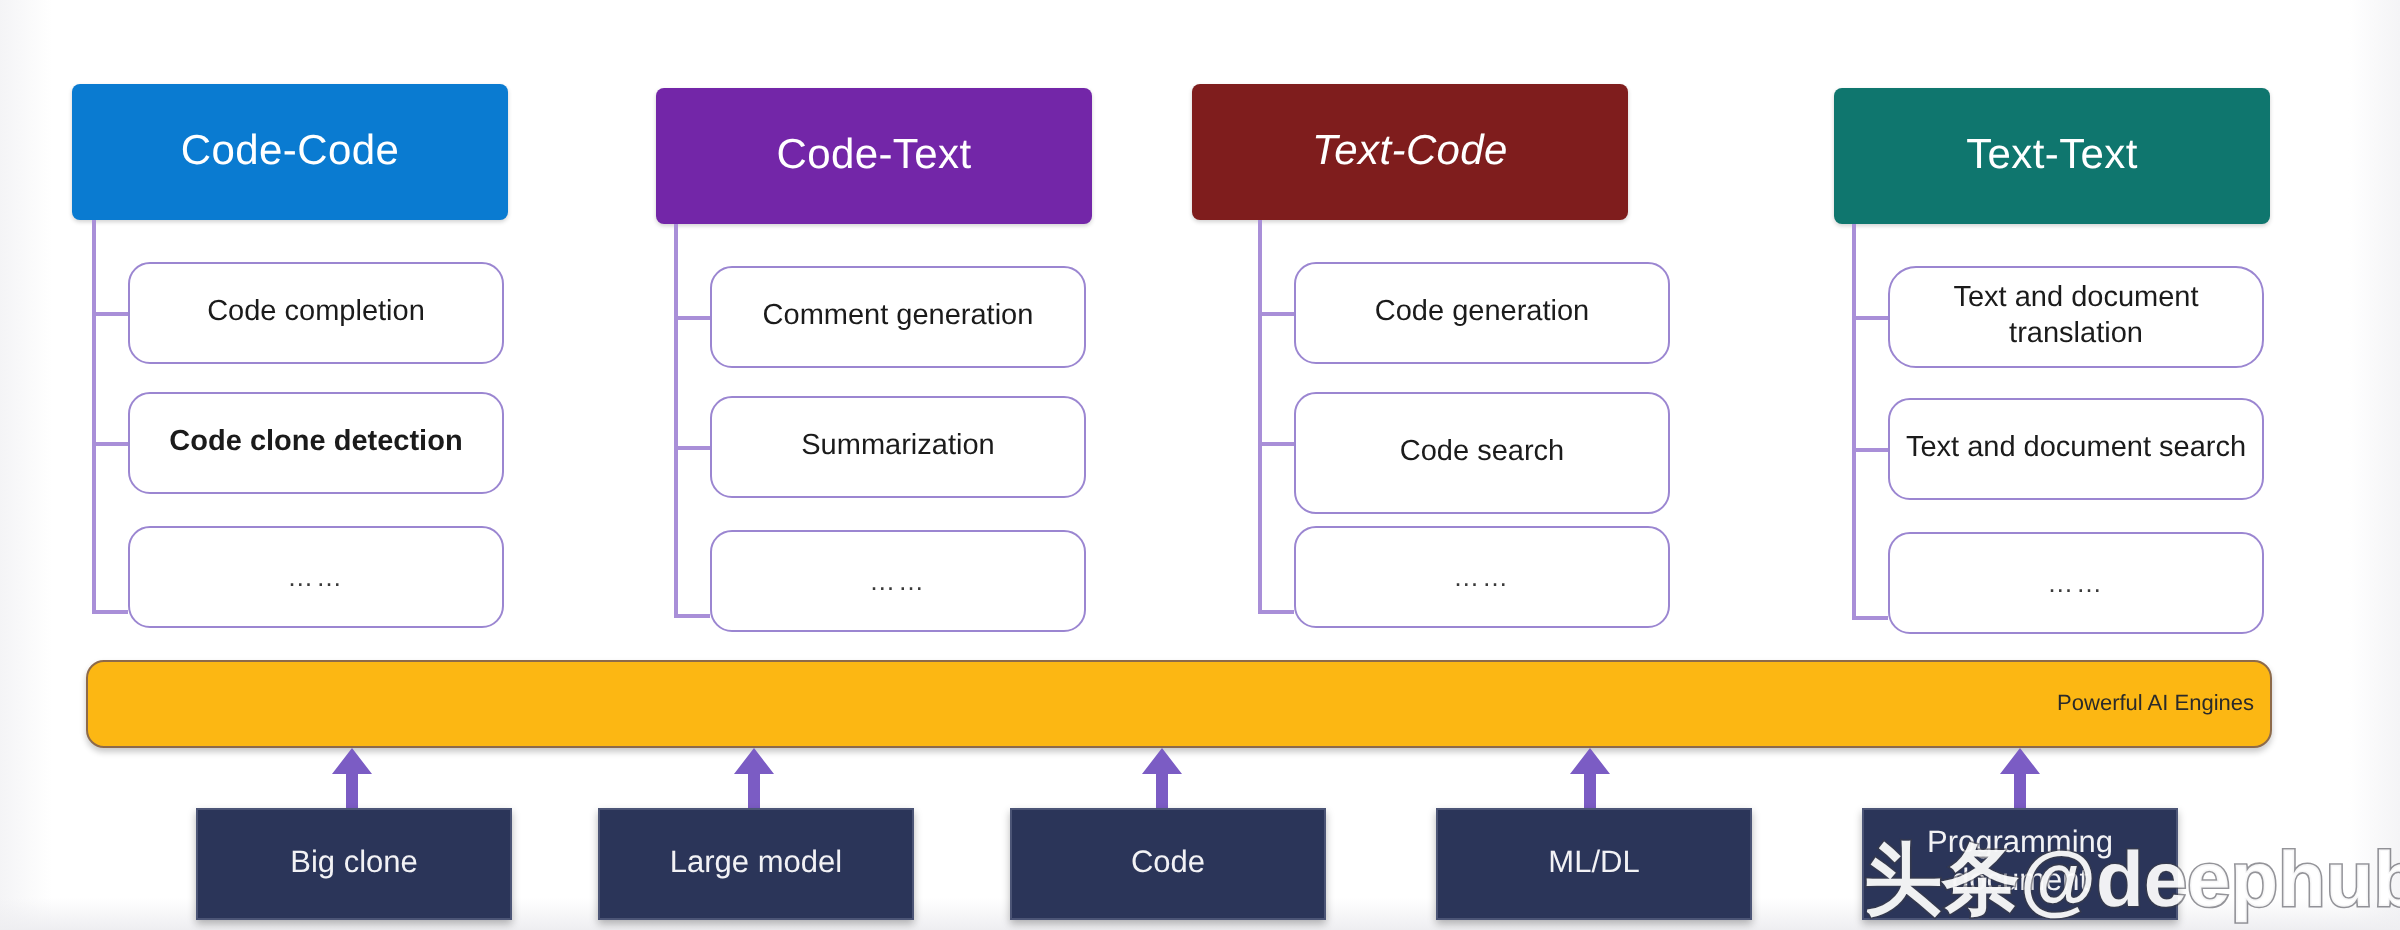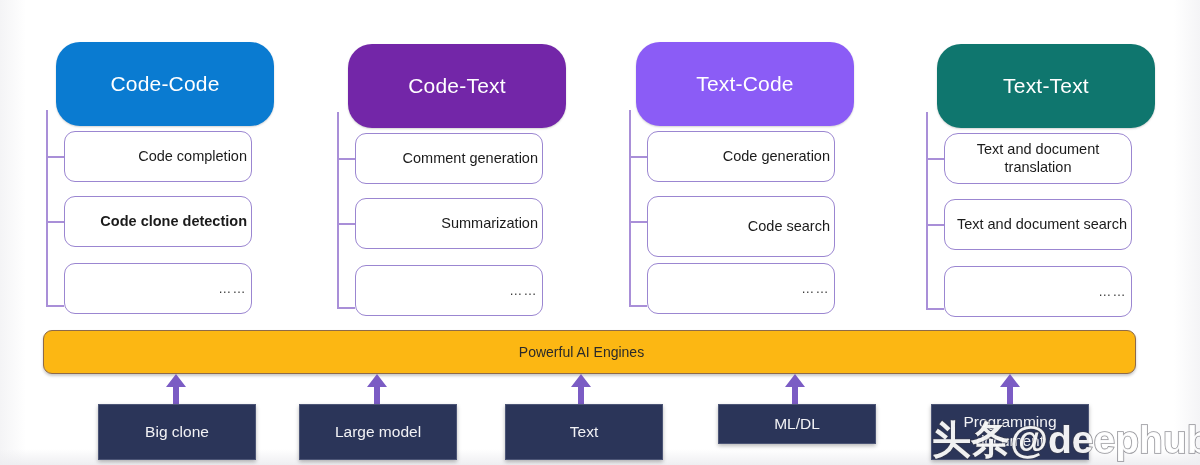--- a/index.html
+++ b/index.html
@@ -32,42 +32,41 @@
     position: absolute;
     left: 0; bottom: 0;
     width: 1200px; height: 16px;
     background: linear-gradient(to top, #eeeef1 0%, rgba(255,255,255,0) 100%);
     pointer-events: none;
   }
 
   
   .col-header {
     position: absolute;
-    height: 84px;
-    border-radius: 24px;
+    height: 68px;
+    border-radius: 4px;
     display: flex;
     align-items: center;
     justify-content: center;
     color: #ffffff;
     font-size: 21px;
     letter-spacing: .2px;
     box-shadow: 0 1px 2px rgba(0,0,0,.18);
-    margin-left: 20px;
   }
 
   
   .sub-box {
     position: absolute;
     box-sizing: border-box;
     background: #ffffff;
     border: 1.6px solid #9b86d1;
     border-radius: 11px;
     display: flex;
     align-items: center;
-    justify-content: flex-end;
+    justify-content: center;
     text-align: center;
     color: #1b1b1b;
     font-size: 14.5px;
     line-height: 1.22;
     padding: 2px 4px;
   }
   .sub-box.ellipsis {
     color: #3a3a3a;
     letter-spacing: 1.4px;
     font-size: 13px;
@@ -85,22 +84,22 @@
     background: #a98fd8;
   }
 
   
   .engines-bar {
     position: absolute;
     box-sizing: border-box;
     border-radius: 9px;
     display: flex;
     align-items: center;
-    justify-content: center;
-    font-size: 14px;
+    justify-content: flex-end;
+    font-size: 11px;
     box-shadow: 0 2px 3px rgba(0,0,0,.22);
   }
   .engines-label {
     position: relative;
     left: -8px;
     color: #2a2a2a;
   }
 
   
   .found-box {
@@ -175,21 +174,21 @@
   <div class="sub-box" style="left:355px; top:133px; width:188px; height:51px;">
     <span>Comment generation</span>
   </div>
   <div class="sub-box" style="left:355px; top:198px; width:188px; height:51px;">
     <span>Summarization</span>
   </div>
   <div class="sub-box ellipsis" style="left:355px; top:265px; width:188px; height:51px;">
     <span>……</span>
   </div>
 
-  <div class="col-header" style="left:616px; top:42px; width:218px; background:#8b5cf6;">
+  <div class="col-header" style="left:596px; top:42px; width:218px; background:#7f1d1d;font-style:italic;">
     <span>Text-Code</span>
   </div>
   <div class="v-line" style="left:629px; top:110px; height:195px;"></div>
   <div class="h-line" style="left:629px; top:156px; width:18px;"></div>
   <div class="h-line" style="left:629px; top:221px; width:18px;"></div>
   <div class="h-line" style="left:629px; top:305px; width:18px;"></div>
 
   <div class="sub-box" style="left:647px; top:131px; width:188px; height:51px;">
     <span>Code generation</span>
   </div>
@@ -238,23 +237,23 @@
     <polygon points="11,0 21,13 14,13 14,30 8,30 8,13 1,13" fill="#7b5cc4"></polygon>
   </svg>
 
   <div class="found-box" style="left:98px; top:404px; width:158px; height:56px; background:#2b3559;">
     <span>Big clone</span>
   </div>
   <div class="found-box" style="left:299px; top:404px; width:158px; height:56px; background:#2b3559;">
     <span>Large model</span>
   </div>
   <div class="found-box" style="left:505px; top:404px; width:158px; height:56px; background:#2b3559;">
-    <span>Text</span>
-  </div>
-  <div class="found-box" style="left:718px; top:404px; width:158px; height:40px; background:#2b3559;">
+    <span>Code</span>
+  </div>
+  <div class="found-box" style="left:718px; top:404px; width:158px; height:56px; background:#2b3559;">
     <span>ML/DL</span>
   </div>
   <div class="found-box" style="left:931px; top:404px; width:158px; height:56px; background:#2b3559;">
     <span>Programming document</span>
   </div>
 
   <div class="watermark" style="left:932px; top:413px;">
     <span>头条@deephub</span>
   </div>
 

